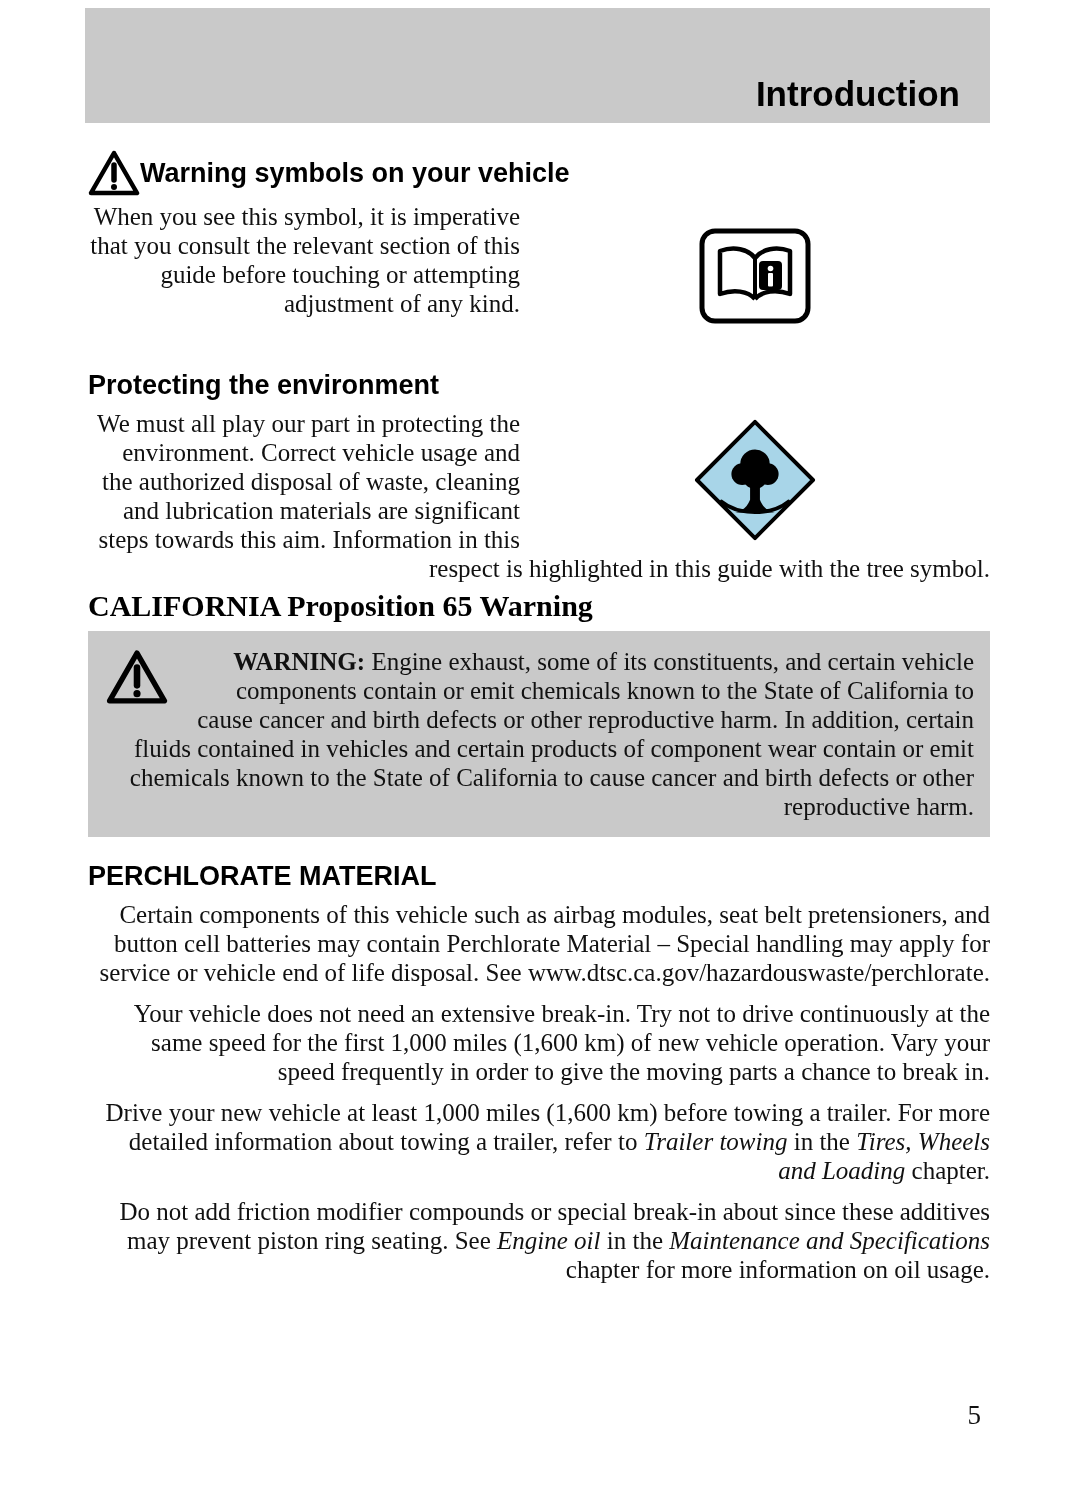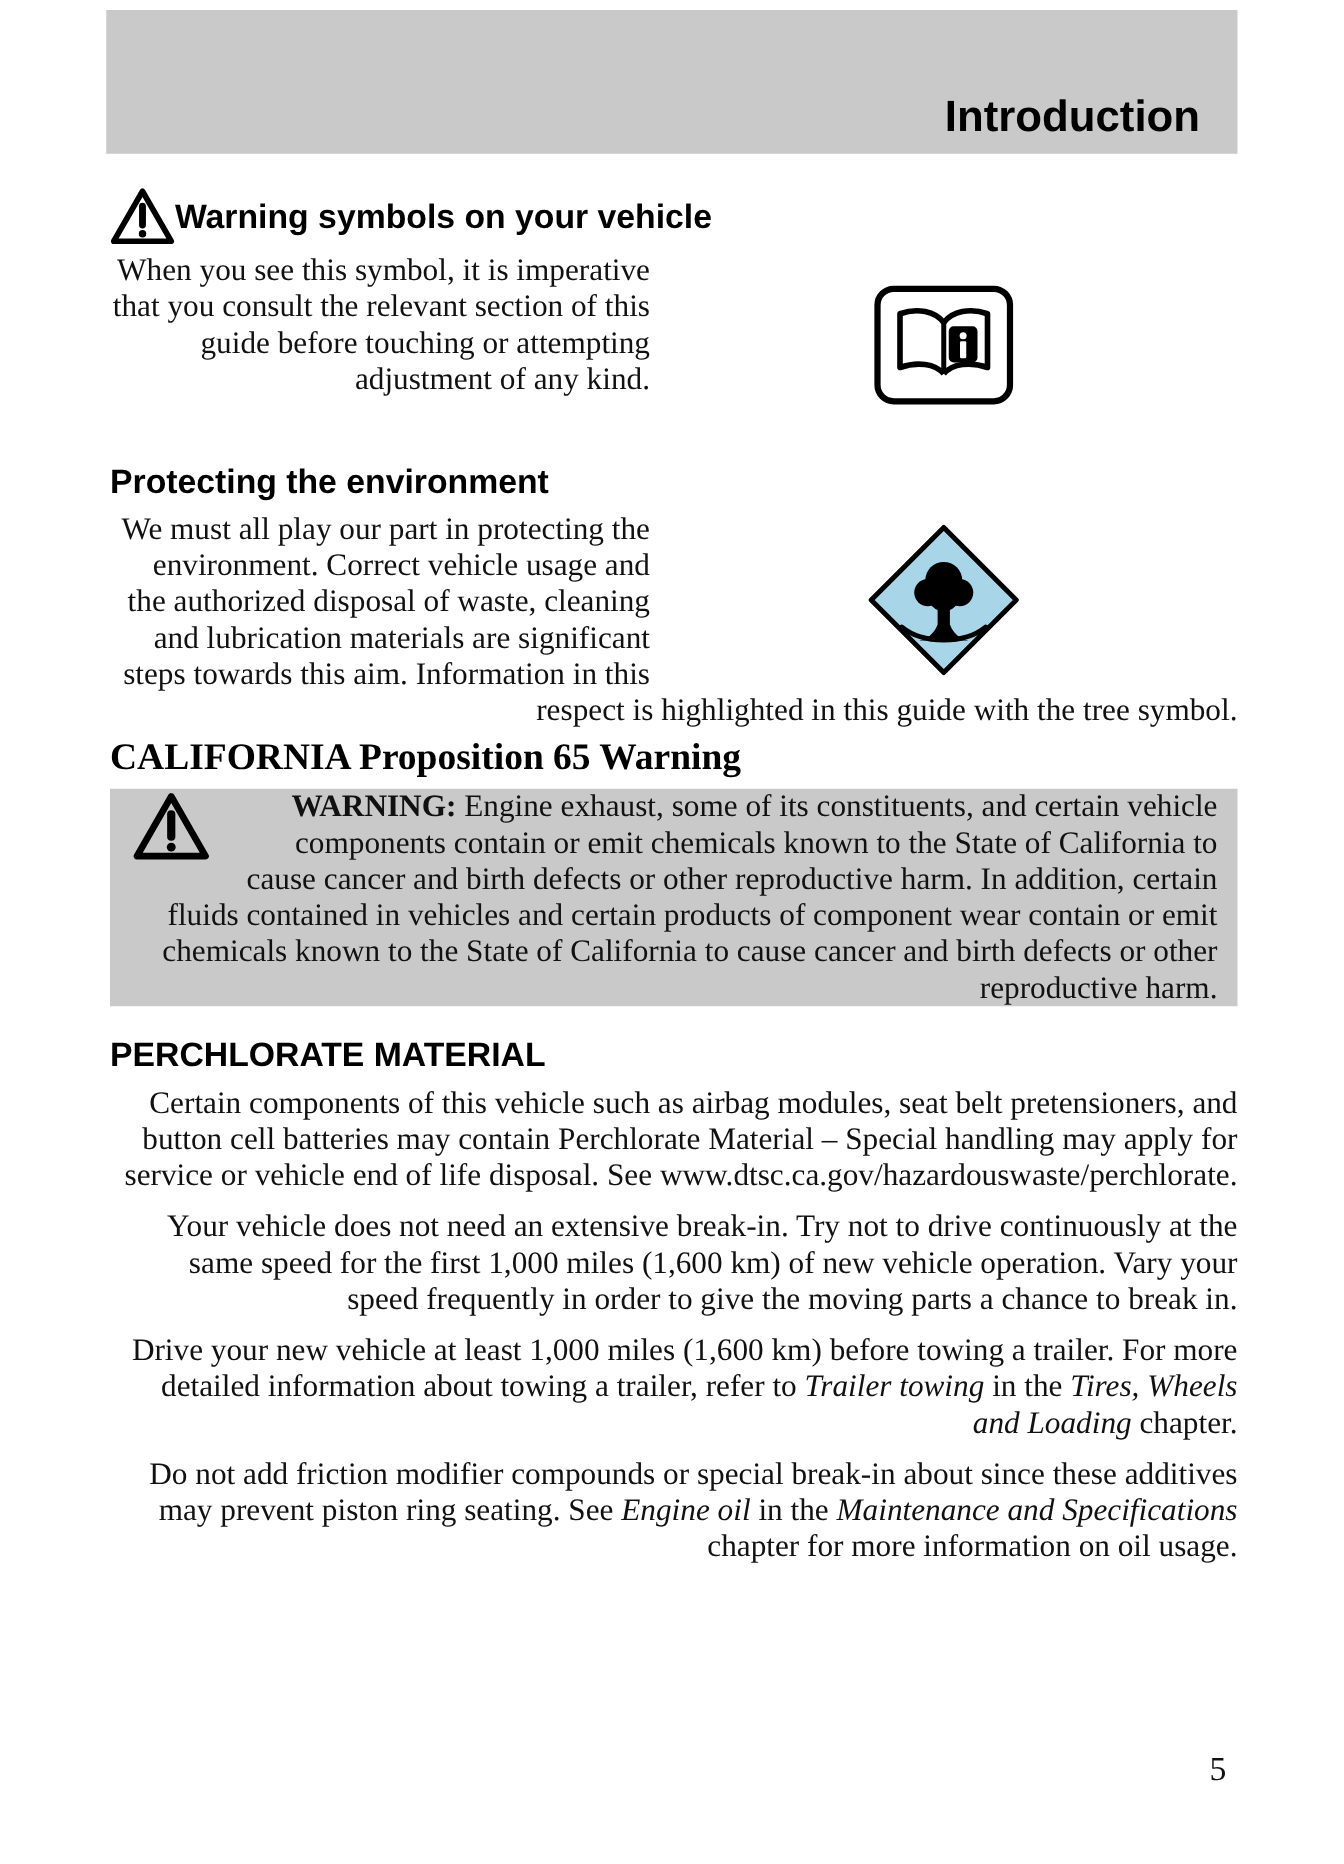--- a/index.html
+++ b/index.html
@@ -13,21 +13,21 @@
   .h-row{display:flex;align-items:center;margin:2px 0 6px 0;}
   h2.sans{font-family:"Liberation Sans",sans-serif;font-weight:bold;font-size:27px;margin:20px 0 8px 0;color:#000;}
   .h-row h2.sans{margin:0;}
   h3.serifh{font-family:"Liberation Serif",serif;font-weight:bold;font-size:30px;margin:6px 0 8px 0;color:#000;}
   p.body{font-size:25px;line-height:29px;margin:0 0 12px 0;text-align:right;}
   .media{margin:0 0 4px 0;}
   .media::after{content:"";display:block;clear:both;}
   .media p.body{margin:0;}
   .float-icon{float:right;width:470px;height:148px;display:flex;align-items:center;justify-content:center;}
   .float-icon.tree{height:142px;}
-  .warnbox{background:#c9c9c9;padding:0 16px;box-sizing:border-box;width:100%;margin:0 3px 0 0;}
+  .warnbox{background:#c9c9c9;padding:16px 16px;box-sizing:border-box;width:100%;margin:0 3px 0 0;}
   .warnbox::after{content:"";display:block;clear:both;}
   .warnbox .tri{float:left;width:62px;height:56px;margin:2px 24px 4px 2px;}
   .warnbox p.body{margin:0;}
   .warnbox strong{font-weight:bold;}
   .tri-sm{width:52px;height:46px;flex:0 0 auto;}
   .it{font-style:italic;}
   .pagenum{position:absolute;top:1400px;right:94px;font-size:27px;font-family:"Liberation Serif",serif;color:#111;}
   svg{display:block;}
 </style>
 </head>

